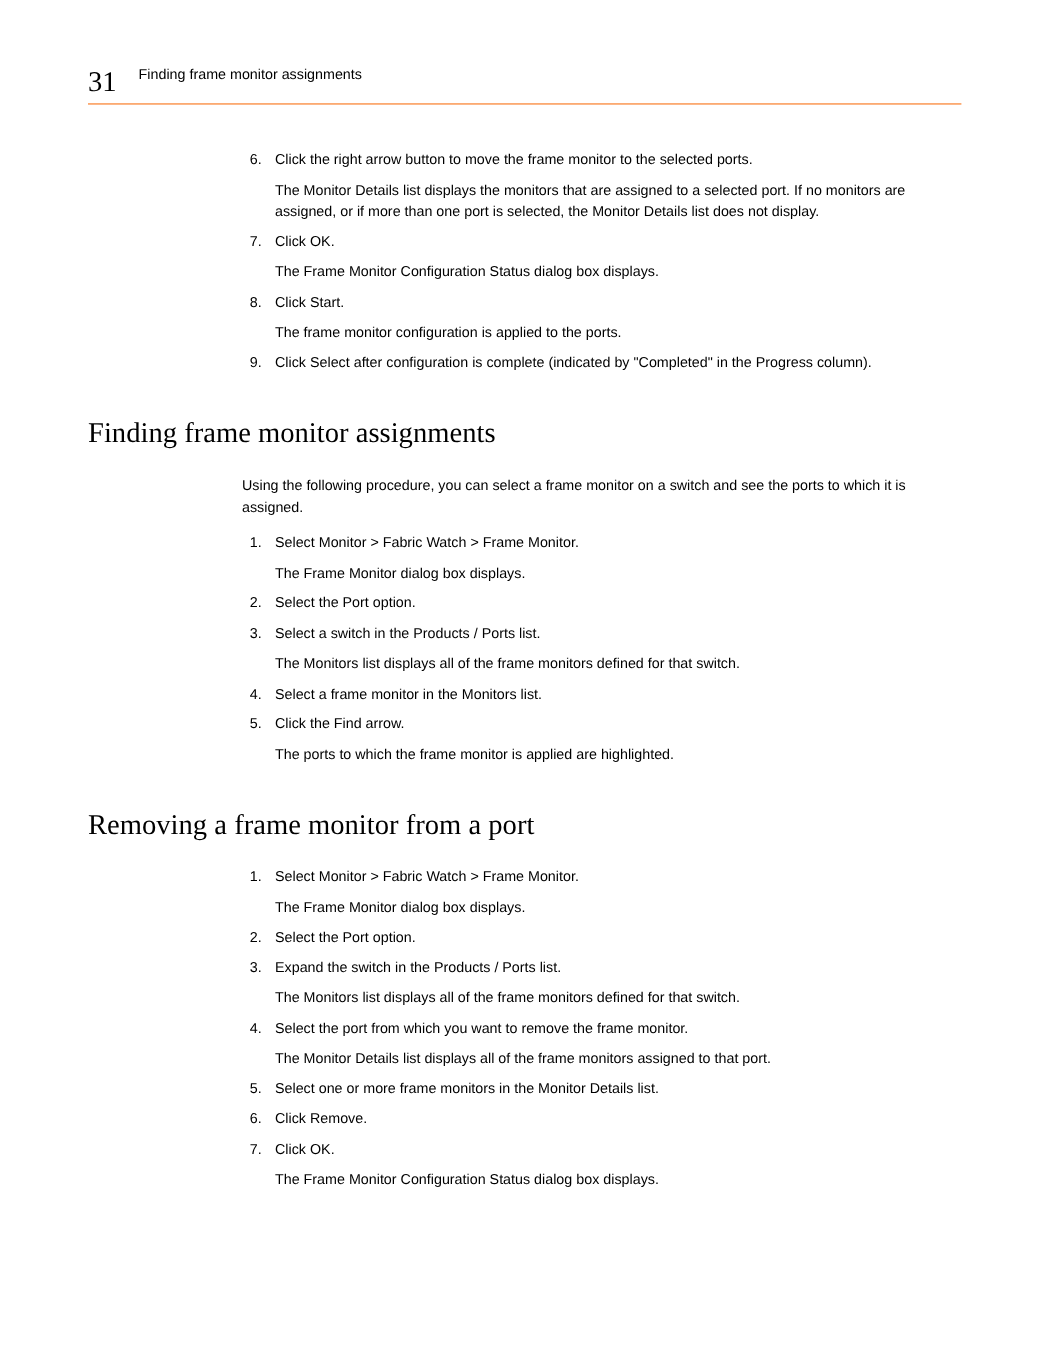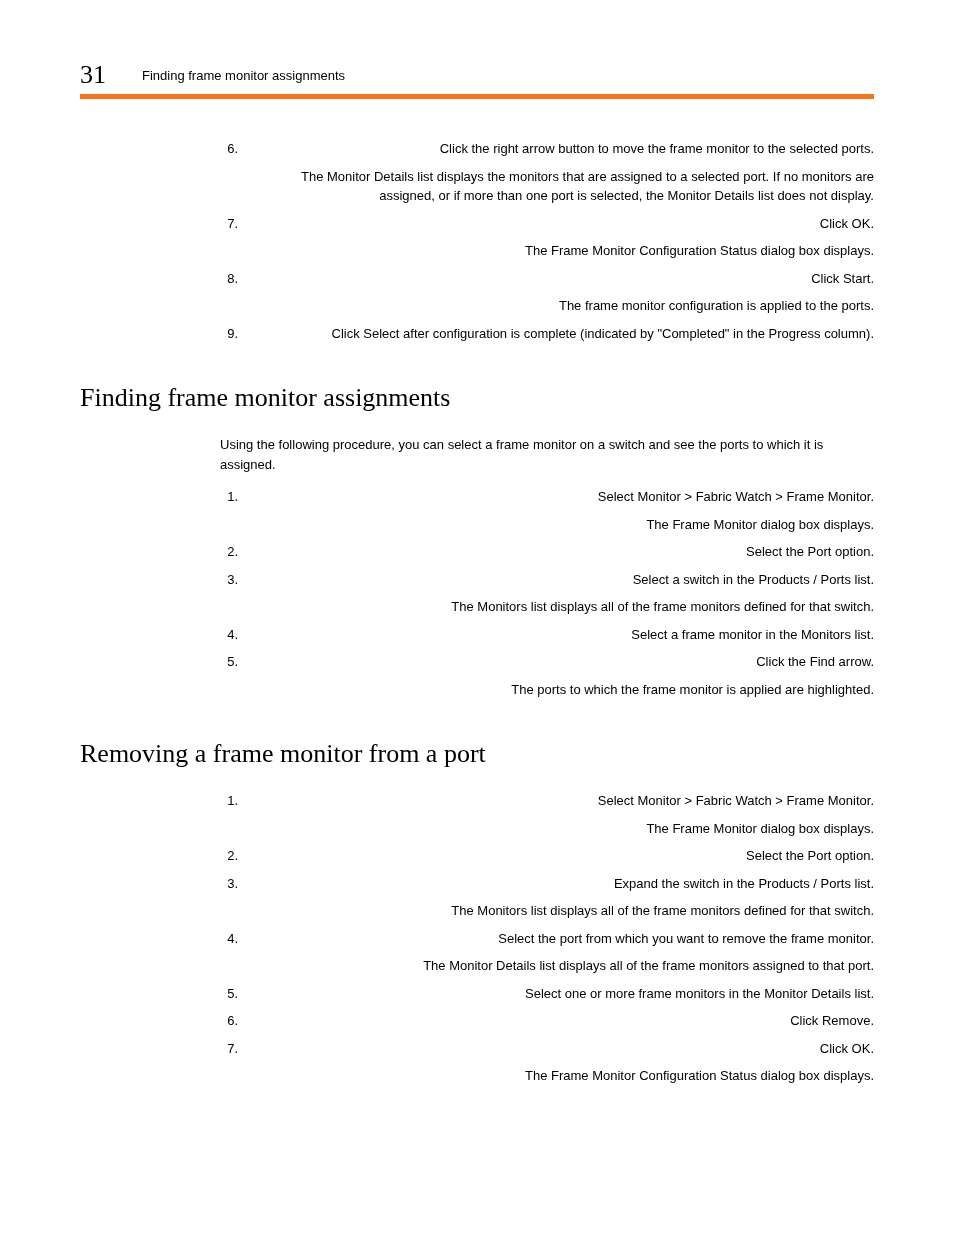--- a/index.html
+++ b/index.html
@@ -8,23 +8,23 @@
     background: #fff;
     font-family: Arial, Helvetica, sans-serif;
     color: #000;
     width: 954px;
   }
   .page {
     padding: 60px 80px 60px 80px;
   }
   .header {
     display: flex;
-    align-items: center;
-    gap: 36px;
-    border-bottom: 5px solid #f97316;
+    align-items: flex-start;
+    gap: 20px;
+    border-bottom: 1px solid #f97316;
     padding-bottom: 4px;
     margin-bottom: 40px;
   }
   .header .page-num {
     font-family: Georgia, 'Times New Roman', serif;
     font-size: 26px;
     font-weight: normal;
   }
   .header .title {
     font-size: 13px;
@@ -39,21 +39,20 @@
     margin-bottom: 8px;
     font-size: 13px;
     line-height: 1.5;
   }
   .step .num {
     min-width: 18px;
     text-align: right;
   }
   .step .body {
     flex: 1;
-    text-align: right;
   }
   .step .body p {
     margin: 0 0 8px 0;
   }
   .step .body p:last-child {
     margin-bottom: 0;
   }
   .step b, .intro b {
     font-weight: normal;
   }

